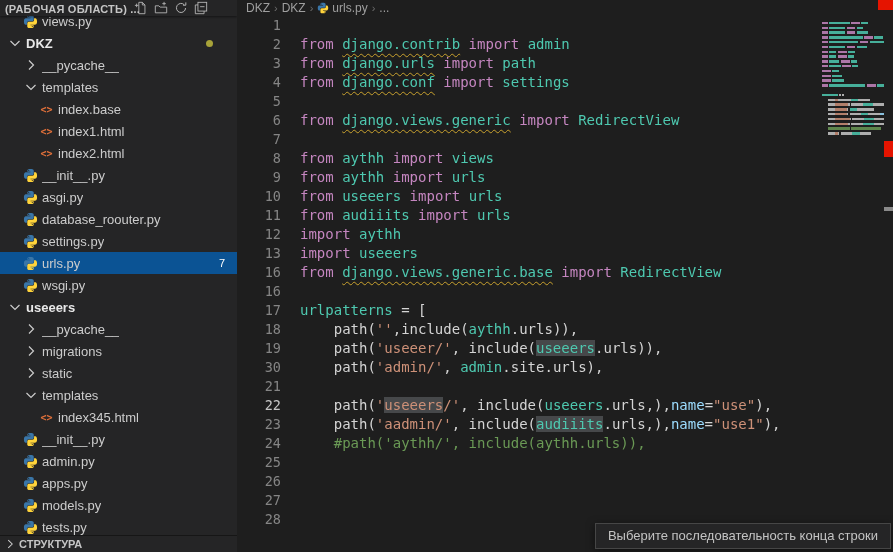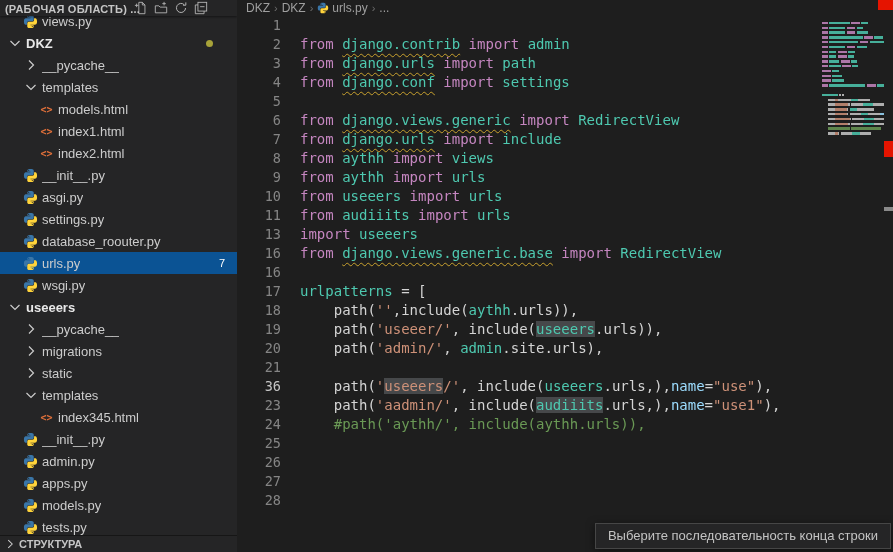--- a/index.html
+++ b/index.html
@@ -96,21 +96,21 @@
           <svg width="16" height="16" viewBox="0 0 16 16">
             <path d="M3.5 6l4.5 4.5L12.5 6" fill="none" stroke="#cccccc" stroke-width="1.2"></path>
           </svg>
         </span>
         <span class="tlabel">templates</span>
       </div>
       <div class="trow" style="padding-left: 38px;">
         <span class="tw">
           <span class="html-glyph">&lt;&gt;</span>
         </span>
-        <span class="tlabel">models.html</span>
+        <span class="tlabel">index.base</span>
       </div>
       <div class="trow" style="padding-left: 38px;">
         <span class="tw">
           <span class="html-glyph">&lt;&gt;</span>
         </span>
         <span class="tlabel">index1.html</span>
       </div>
       <div class="trow" style="padding-left: 38px;">
         <span class="tw">
           <span class="html-glyph">&lt;&gt;</span>
@@ -135,30 +135,30 @@
         </span>
         <span class="tlabel">asgi.py</span>
       </div>
       <div class="trow" style="padding-left: 22px;">
         <span class="tw">
           <svg width="15" height="15" viewBox="0 0 32 32">
             <path fill="#3a76a8" d="M15.9 2c-7 0-6.6 3-6.6 3v3.2h6.8v1H6.6S2 8.6 2 15.8c0 7.2 4 6.9 4 6.9h2.4v-3.3s-.1-4 4-4h6.7s3.8.1 3.8-3.7V5.6S23.5 2 15.9 2zm-3.7 2.1a1.2 1.2 0 1 1 0 2.4 1.2 1.2 0 0 1 0-2.4z"></path>
             <path fill="#ffd43b" d="M16.1 30c7 0 6.6-3 6.6-3v-3.2h-6.8v-1h9.5s4.6.6 4.6-6.6c0-7.2-4-6.9-4-6.9h-2.4v3.3s.1 4-4 4h-6.7s-3.8-.1-3.8 3.7v6.1S8.5 30 16.1 30zm3.7-2.1a1.2 1.2 0 1 1 0-2.4 1.2 1.2 0 0 1 0 2.4z"></path>
           </svg>
         </span>
+        <span class="tlabel">database_roouter.py</span>
+      </div>
+      <div class="trow" style="padding-left: 22px;">
+        <span class="tw">
+          <svg width="15" height="15" viewBox="0 0 32 32">
+            <path fill="#3a76a8" d="M15.9 2c-7 0-6.6 3-6.6 3v3.2h6.8v1H6.6S2 8.6 2 15.8c0 7.2 4 6.9 4 6.9h2.4v-3.3s-.1-4 4-4h6.7s3.8.1 3.8-3.7V5.6S23.5 2 15.9 2zm-3.7 2.1a1.2 1.2 0 1 1 0 2.4 1.2 1.2 0 0 1 0-2.4z"></path>
+            <path fill="#ffd43b" d="M16.1 30c7 0 6.6-3 6.6-3v-3.2h-6.8v-1h9.5s4.6.6 4.6-6.6c0-7.2-4-6.9-4-6.9h-2.4v3.3s.1 4-4 4h-6.7s-3.8-.1-3.8 3.7v6.1S8.5 30 16.1 30zm3.7-2.1a1.2 1.2 0 1 1 0-2.4 1.2 1.2 0 0 1 0 2.4z"></path>
+          </svg>
+        </span>
         <span class="tlabel">settings.py</span>
-      </div>
-      <div class="trow" style="padding-left: 22px;">
-        <span class="tw">
-          <svg width="15" height="15" viewBox="0 0 32 32">
-            <path fill="#3a76a8" d="M15.9 2c-7 0-6.6 3-6.6 3v3.2h6.8v1H6.6S2 8.6 2 15.8c0 7.2 4 6.9 4 6.9h2.4v-3.3s-.1-4 4-4h6.7s3.8.1 3.8-3.7V5.6S23.5 2 15.9 2zm-3.7 2.1a1.2 1.2 0 1 1 0 2.4 1.2 1.2 0 0 1 0-2.4z"></path>
-            <path fill="#ffd43b" d="M16.1 30c7 0 6.6-3 6.6-3v-3.2h-6.8v-1h9.5s4.6.6 4.6-6.6c0-7.2-4-6.9-4-6.9h-2.4v3.3s.1 4-4 4h-6.7s-3.8-.1-3.8 3.7v6.1S8.5 30 16.1 30zm3.7-2.1a1.2 1.2 0 1 1 0-2.4 1.2 1.2 0 0 1 0 2.4z"></path>
-          </svg>
-        </span>
-        <span class="tlabel">database_roouter.py</span>
       </div>
       <div class="trow selected" style="padding-left: 22px;">
         <span class="tw">
           <svg width="15" height="15" viewBox="0 0 32 32">
             <path fill="#3a76a8" d="M15.9 2c-7 0-6.6 3-6.6 3v3.2h6.8v1H6.6S2 8.6 2 15.8c0 7.2 4 6.9 4 6.9h2.4v-3.3s-.1-4 4-4h6.7s3.8.1 3.8-3.7V5.6S23.5 2 15.9 2zm-3.7 2.1a1.2 1.2 0 1 1 0 2.4 1.2 1.2 0 0 1 0-2.4z"></path>
             <path fill="#ffd43b" d="M16.1 30c7 0 6.6-3 6.6-3v-3.2h-6.8v-1h9.5s4.6.6 4.6-6.6c0-7.2-4-6.9-4-6.9h-2.4v3.3s.1 4-4 4h-6.7s-3.8-.1-3.8 3.7v6.1S8.5 30 16.1 30zm3.7-2.1a1.2 1.2 0 1 1 0-2.4 1.2 1.2 0 0 1 0 2.4z"></path>
           </svg>
         </span>
         <span class="tlabel">urls.py</span>
         <span class="badge">7</span>
@@ -350,39 +350,42 @@
       </div>
       <div class="code-line">
         <span class="num">5</span>
       </div>
       <div class="code-line">
         <span class="num">6</span>
         <span class="lcontent"><span class="tk-k">from</span><span class="tk-t"> </span><span class="tk-w">django.views.generic</span><span class="tk-t"> </span><span class="tk-k">import</span><span class="tk-t"> </span><span class="tk-m">RedirectView</span></span>
       </div>
       <div class="code-line">
         <span class="num">7</span>
-        <span class="lcontent"><span class="tk-k">from</span><span class="tk-t"> </span><span class="tk-w">django.urls</span><span class="tk-t"> </span><span class="tk-k">import</span><span class="tk-t"> </span><span class="tk-m">include</span></span>
       </div>
       <div class="code-line">
         <span class="num">8</span>
         <span class="lcontent"><span class="tk-k">from</span><span class="tk-t"> </span><span class="tk-m">aythh</span><span class="tk-t"> </span><span class="tk-k">import</span><span class="tk-t"> </span><span class="tk-m">views</span></span>
       </div>
       <div class="code-line">
         <span class="num">9</span>
         <span class="lcontent"><span class="tk-k">from</span><span class="tk-t"> </span><span class="tk-m">aythh</span><span class="tk-t"> </span><span class="tk-k">import</span><span class="tk-t"> </span><span class="tk-m">urls</span></span>
       </div>
       <div class="code-line">
         <span class="num">10</span>
         <span class="lcontent"><span class="tk-k">from</span><span class="tk-t"> </span><span class="tk-m">useeers</span><span class="tk-t"> </span><span class="tk-k">import</span><span class="tk-t"> </span><span class="tk-m">urls</span></span>
       </div>
       <div class="code-line">
         <span class="num">11</span>
         <span class="lcontent"><span class="tk-k">from</span><span class="tk-t"> </span><span class="tk-m">audiiits</span><span class="tk-t"> </span><span class="tk-k">import</span><span class="tk-t"> </span><span class="tk-m">urls</span></span>
       </div>
       <div class="code-line">
+        <span class="num">12</span>
+        <span class="lcontent"><span class="tk-k">import</span><span class="tk-t"> </span><span class="tk-m">aythh</span></span>
+      </div>
+      <div class="code-line">
         <span class="num">13</span>
         <span class="lcontent"><span class="tk-k">import</span><span class="tk-t"> </span><span class="tk-m">useeers</span></span>
       </div>
       <div class="code-line">
         <span class="num">16</span>
         <span class="lcontent"><span class="tk-k">from</span><span class="tk-t"> </span><span class="tk-w">django.views.generic.base</span><span class="tk-t"> </span><span class="tk-k">import</span><span class="tk-t"> </span><span class="tk-m">RedirectView</span></span>
       </div>
       <div class="code-line">
         <span class="num">16</span>
         <span class="lcontent"></span>
@@ -393,28 +396,28 @@
       </div>
       <div class="code-line">
         <span class="num">18</span>
         <span class="lcontent"><span class="tk-t">    path(</span><span class="tk-s">''</span><span class="tk-t">,include(</span><span class="tk-m">aythh</span><span class="tk-t">.urls)),</span></span>
       </div>
       <div class="code-line">
         <span class="num">19</span>
         <span class="lcontent"><span class="tk-t">    path(</span><span class="tk-s">'useeer/'</span><span class="tk-t">, include(</span><span class="tk-mh">useeers</span><span class="tk-t">.urls)),</span></span>
       </div>
       <div class="code-line">
-        <span class="num">20</span>
+        <span class="num">30</span>
         <span class="lcontent"><span class="tk-t">    path(</span><span class="tk-s">'admin/'</span><span class="tk-t">, </span><span class="tk-m">admin</span><span class="tk-t">.site.urls),</span></span>
       </div>
       <div class="code-line">
         <span class="num">21</span>
       </div>
       <div class="code-line">
-        <span class="num active">36</span>
+        <span class="num active">22</span>
         <span class="lcontent"><span class="tk-t">    path(</span><span class="tk-s">'</span><span class="tk-sh">useeers</span><span class="tk-s">/'</span><span class="tk-t">, include(</span><span class="tk-m">useeers</span><span class="tk-t">.urls,),</span><span class="tk-v">name</span><span class="tk-t">=</span><span class="tk-s">"use"</span><span class="tk-t">),</span></span>
       </div>
       <div class="code-line">
         <span class="num">23</span>
         <span class="lcontent"><span class="tk-t">    path(</span><span class="tk-s">'aadmin/'</span><span class="tk-t">, include(</span><span class="tk-mh">audiiits</span><span class="tk-t">.urls,),</span><span class="tk-v">name</span><span class="tk-t">=</span><span class="tk-s">"use1"</span><span class="tk-t">),</span></span>
       </div>
       <div class="code-line">
         <span class="num">24</span>
         <span class="lcontent"><span class="tk-c">    #path('aythh/', include(aythh.urls)),</span></span>
       </div>

